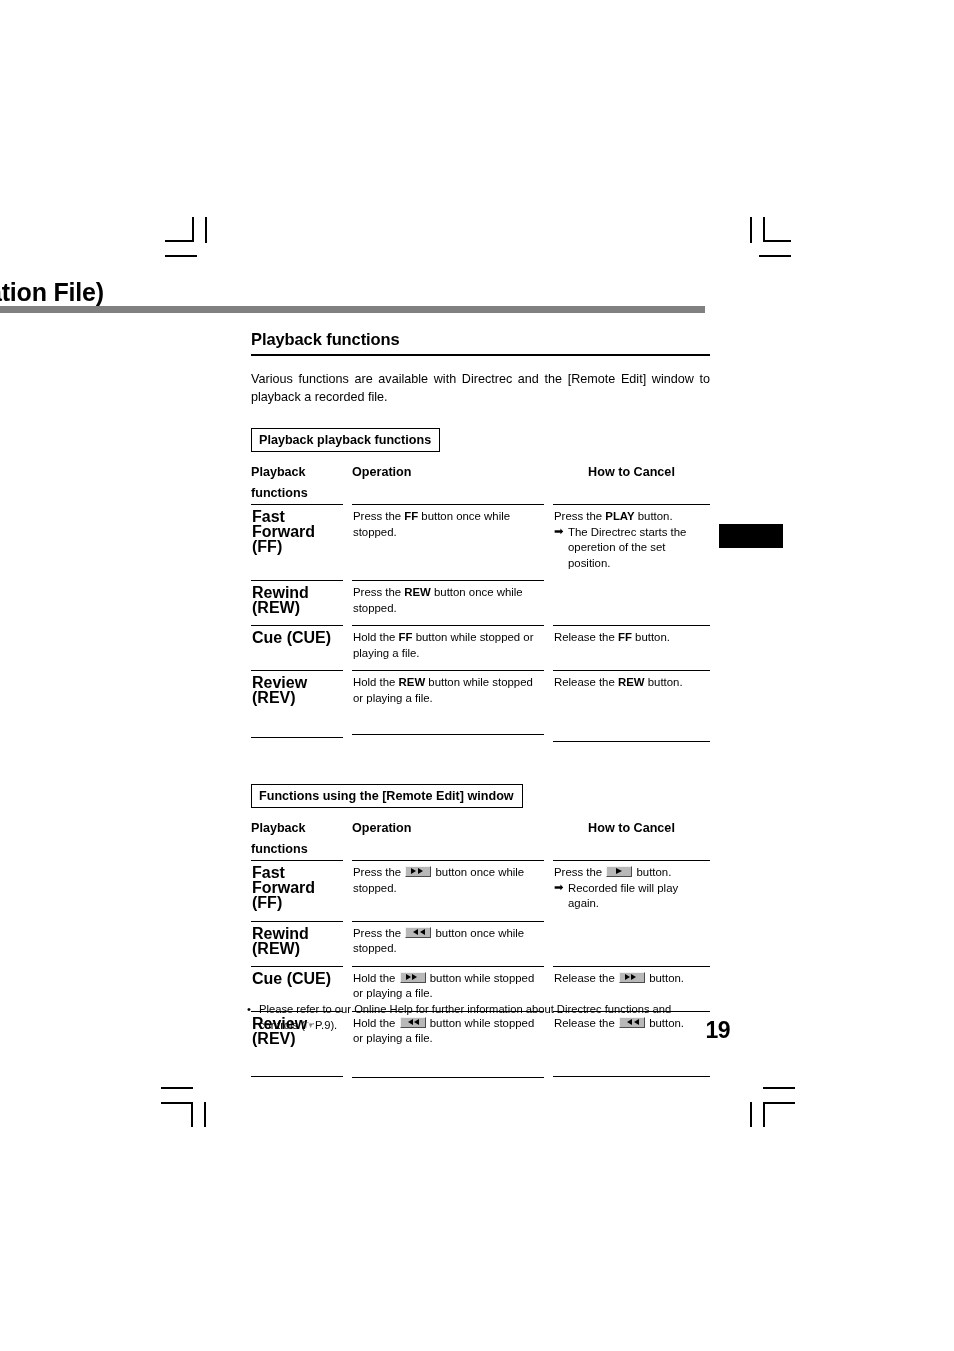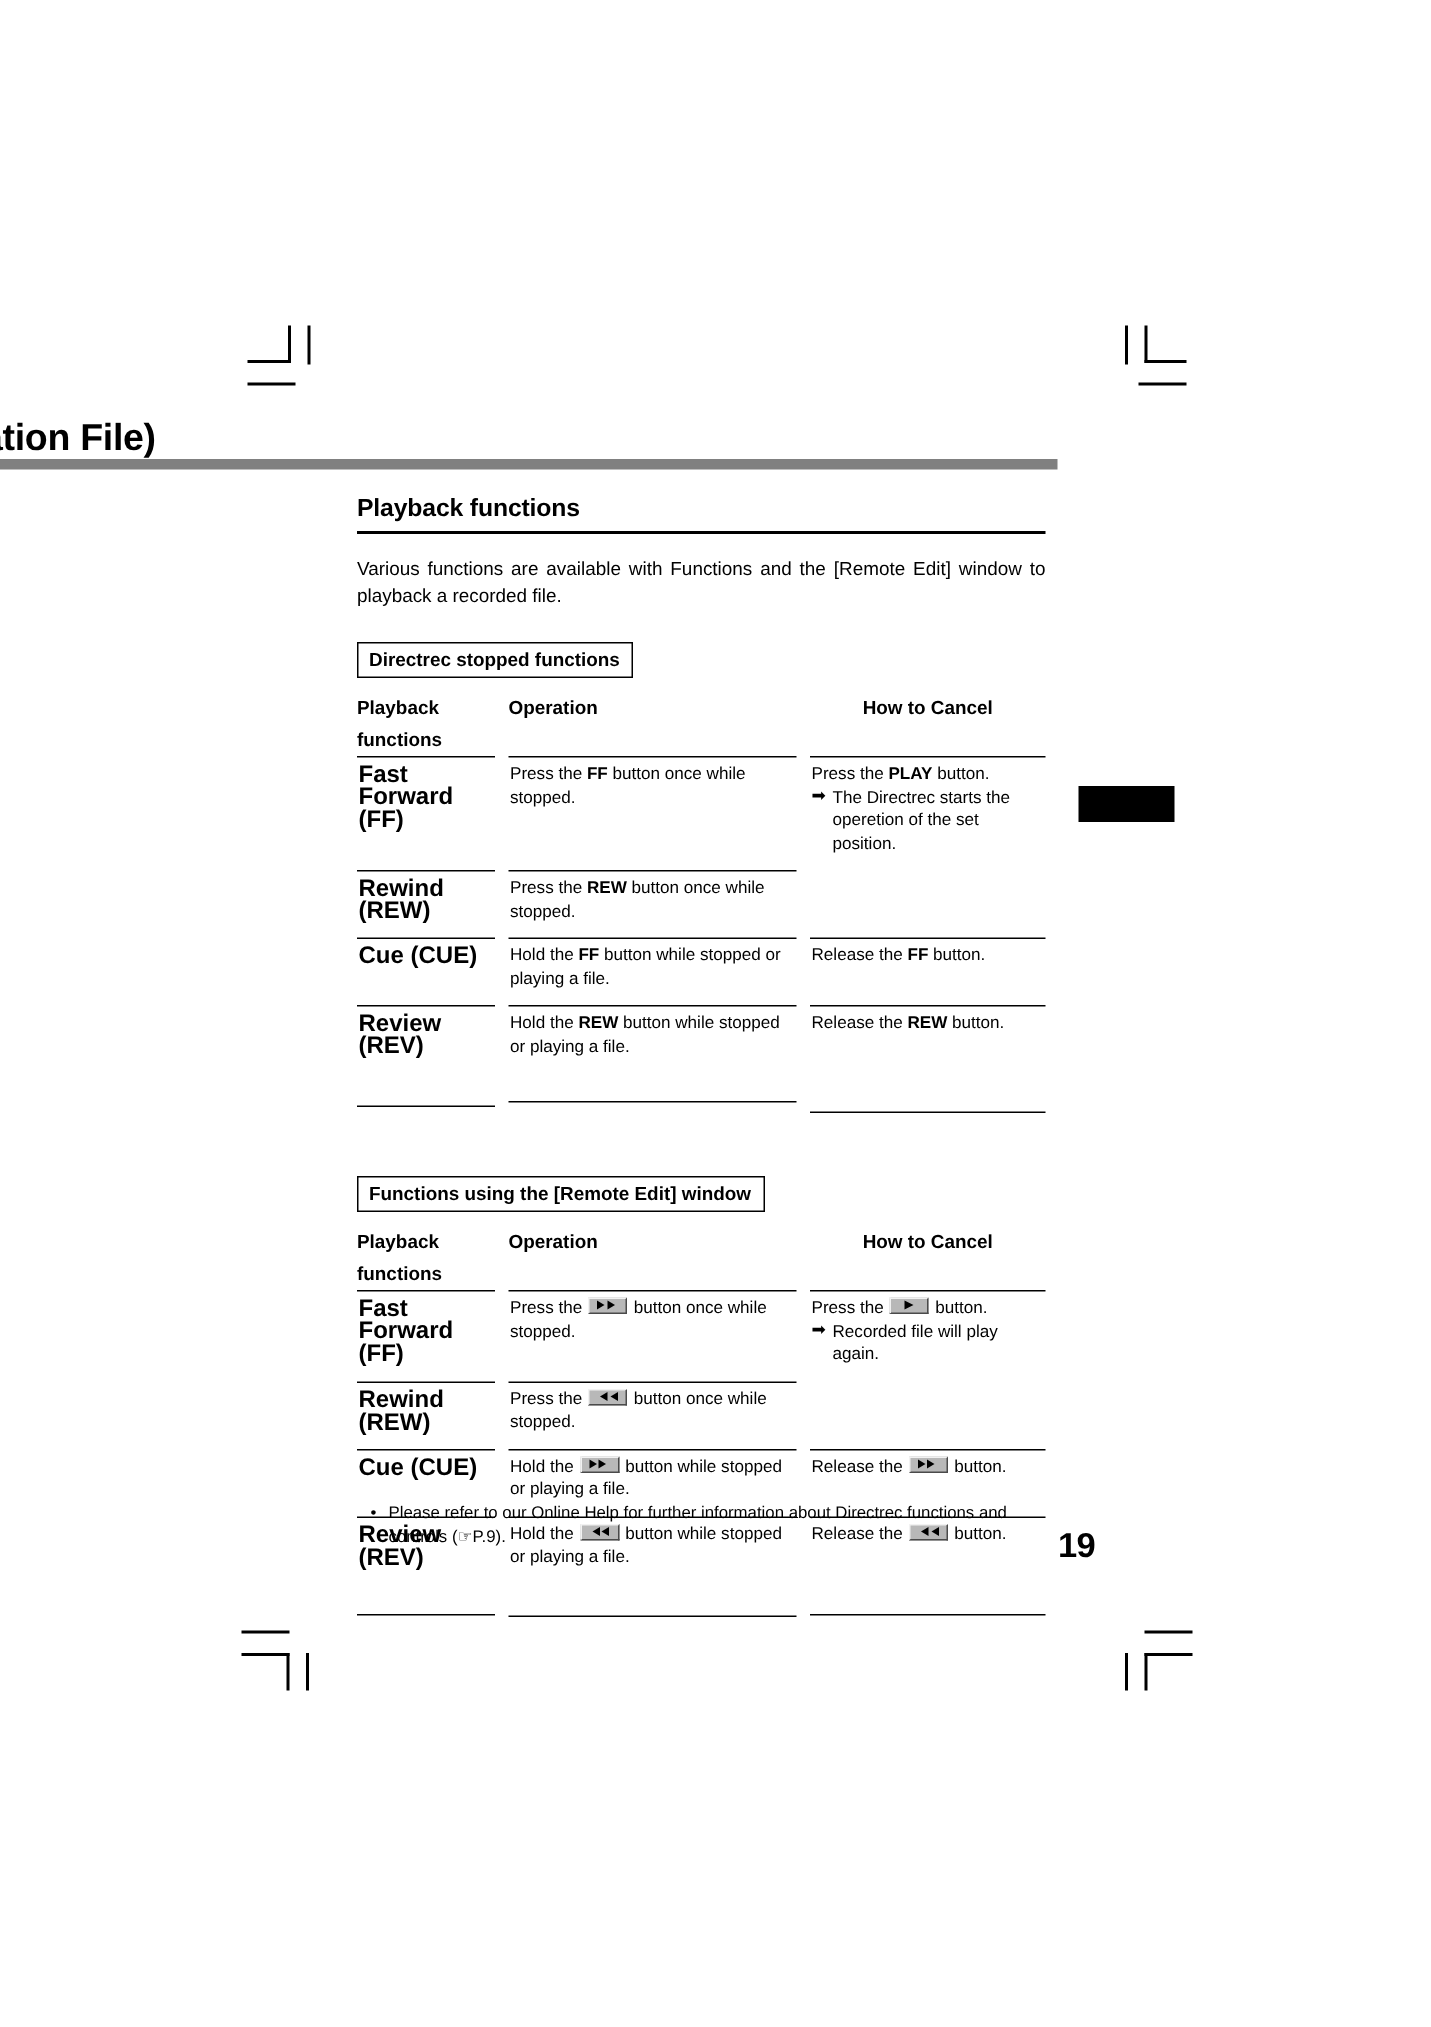--- a/index.html
+++ b/index.html
@@ -40,21 +40,21 @@
     left: 0px;
     top: 306px;
     width: 705px;
     height: 7px;
     background: #808080;
   }
 
   
   #content {
     position: absolute;
-    left: 238px;
+    left: 251px;
     top: 330px;
     width: 459px;
   }
 
   
   .section-heading {
     font-size: 16.5px;
     font-weight: bold;
     letter-spacing: -0.1px;
     padding-bottom: 5px;
@@ -255,24 +255,24 @@
 </div>
 <div id="header-rule"></div>
 
 <div id="thumb-tab"></div>
 
 <div id="content">
 
   <div class="section-heading">Playback functions</div>
   <div class="section-rule"></div>
 
-  <div class="intro">Various functions are available with Functions and the [Remote Edit] window to playback a recorded file.</div>
-
-  
-  <div class="box-title">Directrec stopped functions</div>
+  <div class="intro">Various functions are available with Directrec and the [Remote Edit] window to playback a recorded file.</div>
+
+  
+  <div class="box-title">Playback playback functions</div>
 
   <table class="fn">
     <colgroup>
       <col class="c1">
         <col class="gap1">
         <col class="c2">
         <col class="gap2">
         <col class="c3">
     </colgroup>
     <thead>

